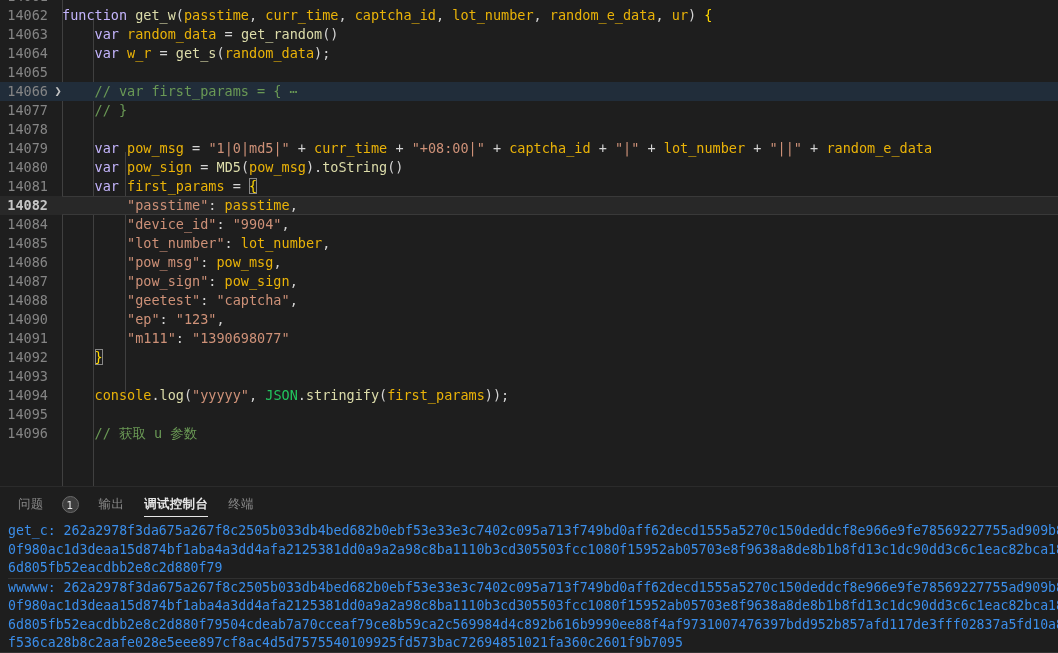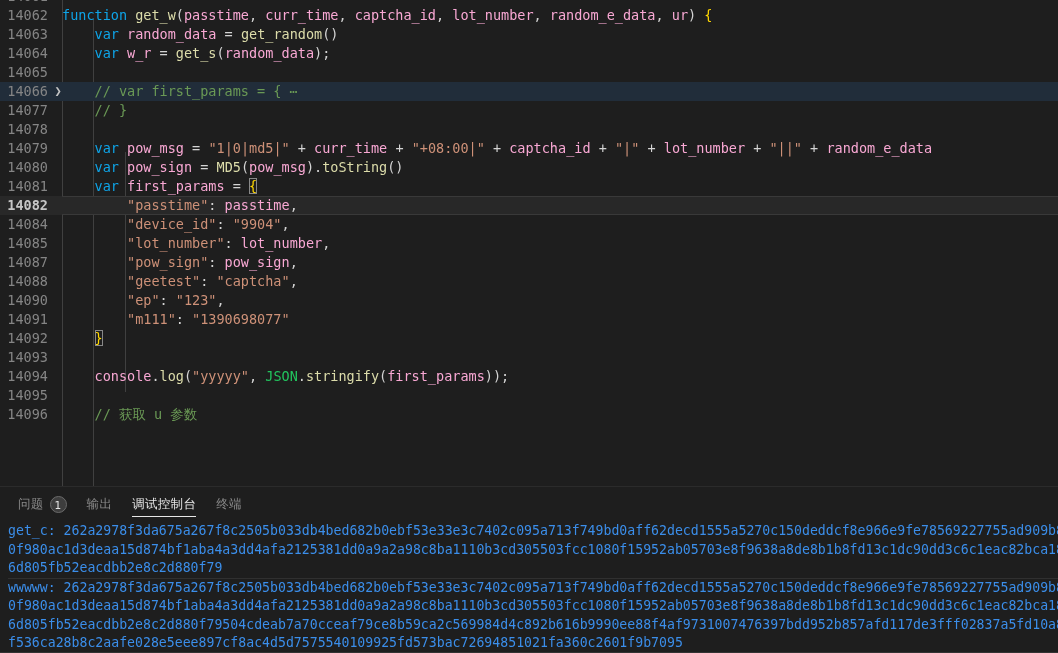--- a/index.html
+++ b/index.html
@@ -102,23 +102,23 @@
     pointer-events: none;
   }
   .guide {
     position: absolute;
     top: 0; bottom: 0;
     width: 1px;
     background: #404040;
   }
 
   
-  .t-kw      { color: #0ea5e9; }
+  .t-kw      { color: #c4b5fd; }
   .t-fn      { color: #dcdcaa; }
-  .t-var     { color: #f9a8d4; }
+  .t-var     { color: #eab308; }
   .t-str     { color: #ce9178; }
   .t-cmt     { color: #6a9955; }
   .t-punc    { color: #d4d4d4; }
   .t-brace   { color: #ffd700; }
   .t-type    { color: #22c55e; }
   .t-op      { color: #d4d4d4; }
 
   
   .brk-match {
     outline: 1px solid #888;
@@ -141,30 +141,31 @@
     align-items: center;
     padding-left: 8px;
     background: #1e1e1e;
     flex: 0 0 auto;
   }
   .ptab {
     position: relative;
     height: 35px;
     display: flex;
     align-items: center;
-    gap: 6px;
+    gap: 18px;
     padding: 0 10px;
     font-family: "DejaVu Sans", "Liberation Sans", sans-serif;
     font-size: 12.5px;
     color: #8a8a8a;
     letter-spacing: 0.3px;
     cursor: pointer;
   }
   .ptab.active {
     color: #e7e7e7;
+    font-weight: bold;
   }
   .ptab.active .ptab-underline {
     position: absolute;
     left: 10px; right: 10px;
     bottom: 5px;
     height: 1px;
     background: #e7e7e7;
   }
   .badge {
     min-width: 17px;
@@ -287,20 +288,24 @@
       <div class="row">
         <span class="lineno">14084</span>
         <span class="code">        <span class="t-str">"device_id"</span><span class="t-punc">:</span> <span class="t-str">"9904"</span><span class="t-punc">,</span></span>
       </div>
 
       <div class="row">
         <span class="lineno">14085</span>
         <span class="code">        <span class="t-str">"lot_number"</span><span class="t-punc">:</span> <span class="t-var">lot_number</span><span class="t-punc">,</span></span>
       </div>
 
+      <div class="row">
+        <span class="lineno">14086</span>
+        <span class="code">        <span class="t-str">"pow_msg"</span><span class="t-punc">:</span> <span class="t-var">pow_msg</span><span class="t-punc">,</span></span>
+      </div>
 
       <div class="row">
         <span class="lineno">14087</span>
         <span class="code">        <span class="t-str">"pow_sign"</span><span class="t-punc">:</span> <span class="t-var">pow_sign</span><span class="t-punc">,</span></span>
       </div>
 
       <div class="row">
         <span class="lineno">14088</span>
         <span class="code">        <span class="t-str">"geetest"</span><span class="t-punc">:</span> <span class="t-str">"captcha"</span><span class="t-punc">,</span></span>
       </div>

